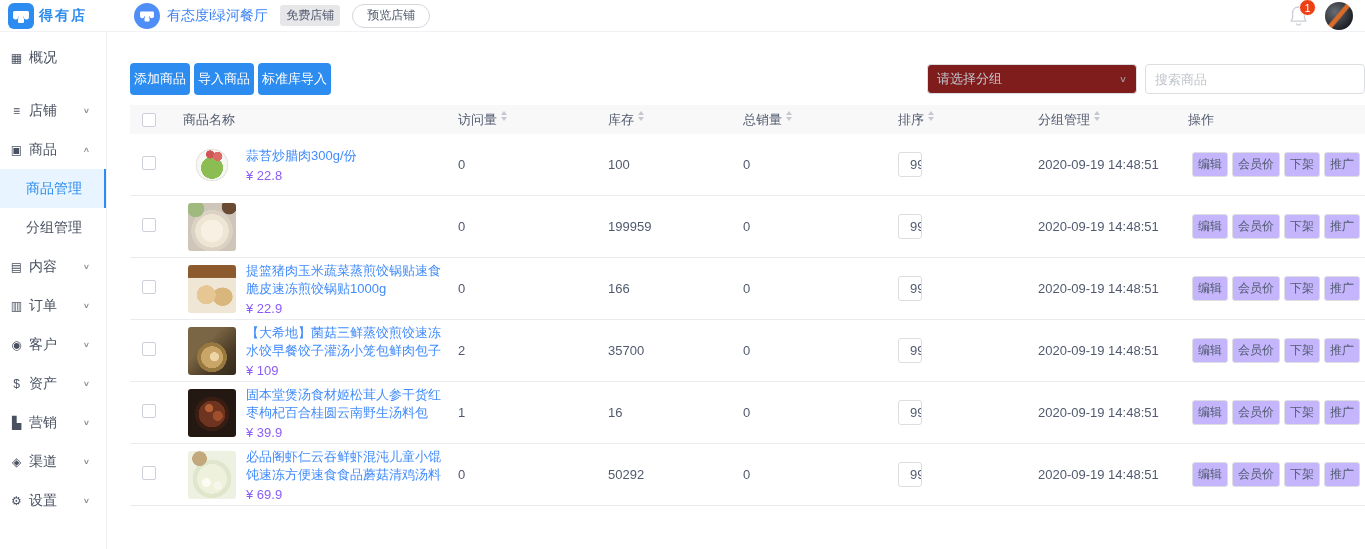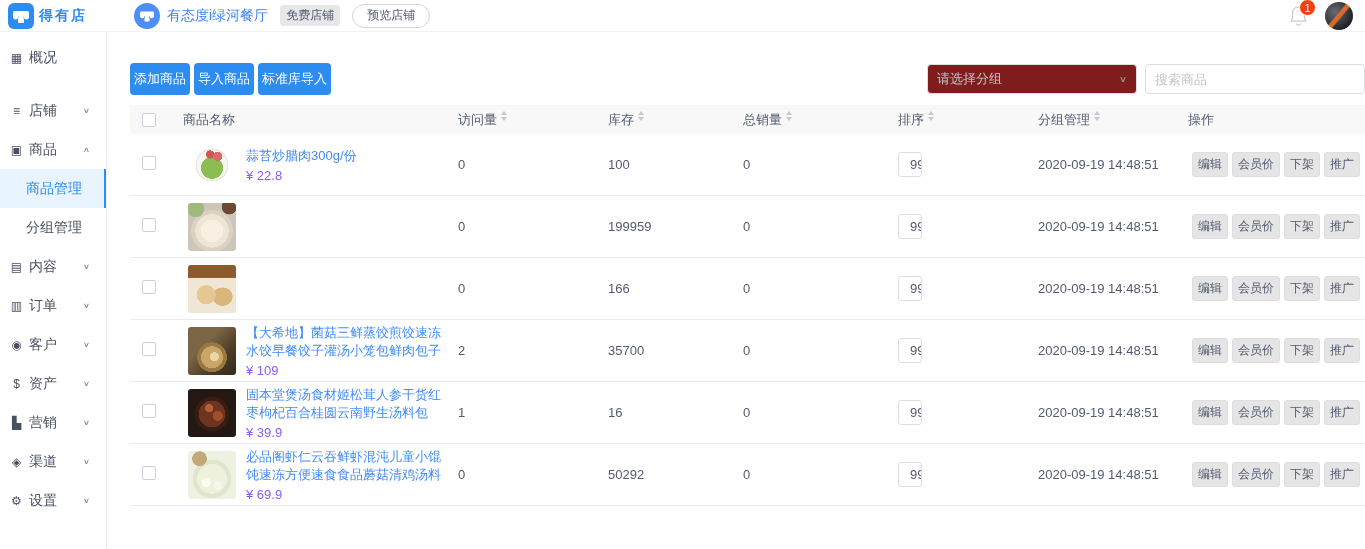--- a/index.html
+++ b/index.html
@@ -68,21 +68,21 @@
   .td { padding-left:8px; }
   .td-product { display:flex; align-items:center; padding-left:0; }
   .pimg { width:48px; height:48px; border-radius:3px; margin-left:13px; flex:none; }
   .pinfo { margin-left:10px; min-width:0; }
   .pname { color:#418bfc; line-height:18px; max-width:206px; cursor:pointer; display:-webkit-box;
     -webkit-line-clamp:2; -webkit-box-orient:vertical; overflow:hidden; }
   .pprice { color:#8b5cf6; margin-top:3px; }
   .sort-input { width:24px; height:25px; border:1px solid #dcdee2; border-radius:3px; font-size:13px;
     padding-left:11px; color:#515a6e; background:#fff; }
   .td-actions { display:flex; gap:4px; padding-left:12px; }
-  .mini-btn { font-size:12px; color:#515a6e; background:#e5e5e5; border:1px solid #dcdee2; border-radius:3px;
+  .mini-btn { font-size:12px; color:#515a6e; background:#c4b5fd; border:1px solid #dcdee2; border-radius:3px;
     padding:3px 5px; cursor:pointer; white-space:nowrap;font-family:Liberation Serif, serif; }
   input[type=checkbox] { appearance:none; width:14px; height:14px; border:1px solid #ccd1d9; border-radius:2px; background:#fff; cursor:pointer; }
 
   
   .img-1 { background:
     radial-gradient(circle at 62% 32%, #dd6a66 0 10%, transparent 11%),
     radial-gradient(circle at 46% 28%, #d05555 0 9%, transparent 10%),
     radial-gradient(circle at 50% 56%, #8cbd53 0 30%, transparent 31%),
     radial-gradient(circle at 50% 50%, #f6f6f2 0 44%, #e9e7e2 45% 48%, #ffffff 49%); }
   .img-2 { background:
@@ -305,20 +305,24 @@
       <button class="mini-btn">会员价</button>
       <button class="mini-btn">下架</button>
       <button class="mini-btn">推广</button>
     </div>
   </div>
 
   <div class="trow">
     <div class="td check"><input type="checkbox" style=""></div>
     <div class="td td-product">
       <div class="pimg img-3"></div>
+      <div class="pinfo">
+        <a class="pname">提篮猪肉玉米蔬菜蒸煎饺锅贴速食脆皮速冻煎饺锅贴1000g</a>
+        <div class="pprice">¥ 22.9</div>
+      </div>
     </div>
     <div class="td">0</div>
     <div class="td">166</div>
     <div class="td">0</div>
     <div class="td"><input class="sort-input" value="999" style=""></div>
     <div class="td">2020-09-19 14:48:51</div>
     <div class="td td-actions">
       <button class="mini-btn">编辑</button>
       <button class="mini-btn">会员价</button>
       <button class="mini-btn">下架</button>

